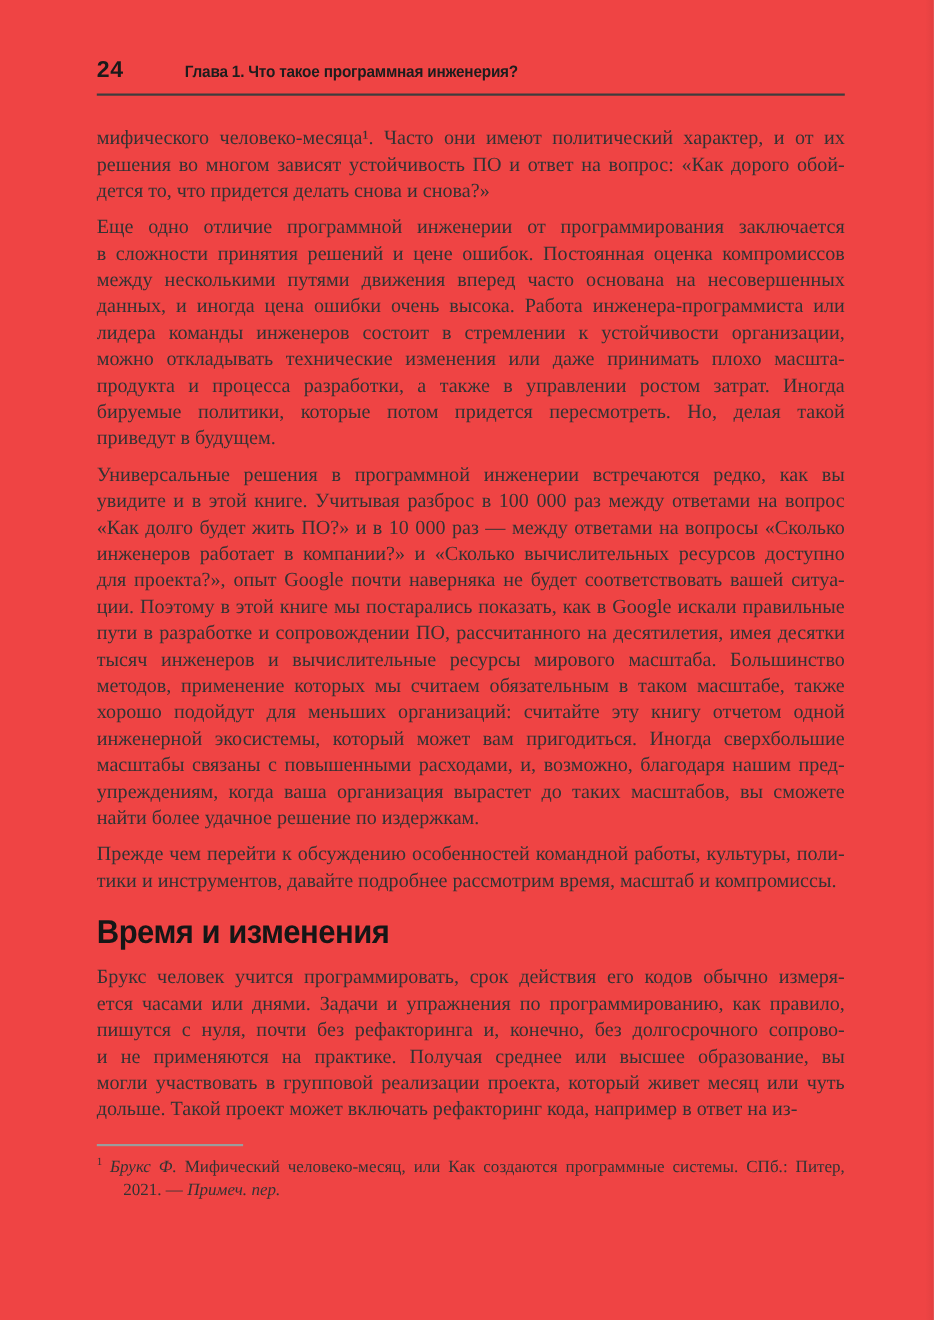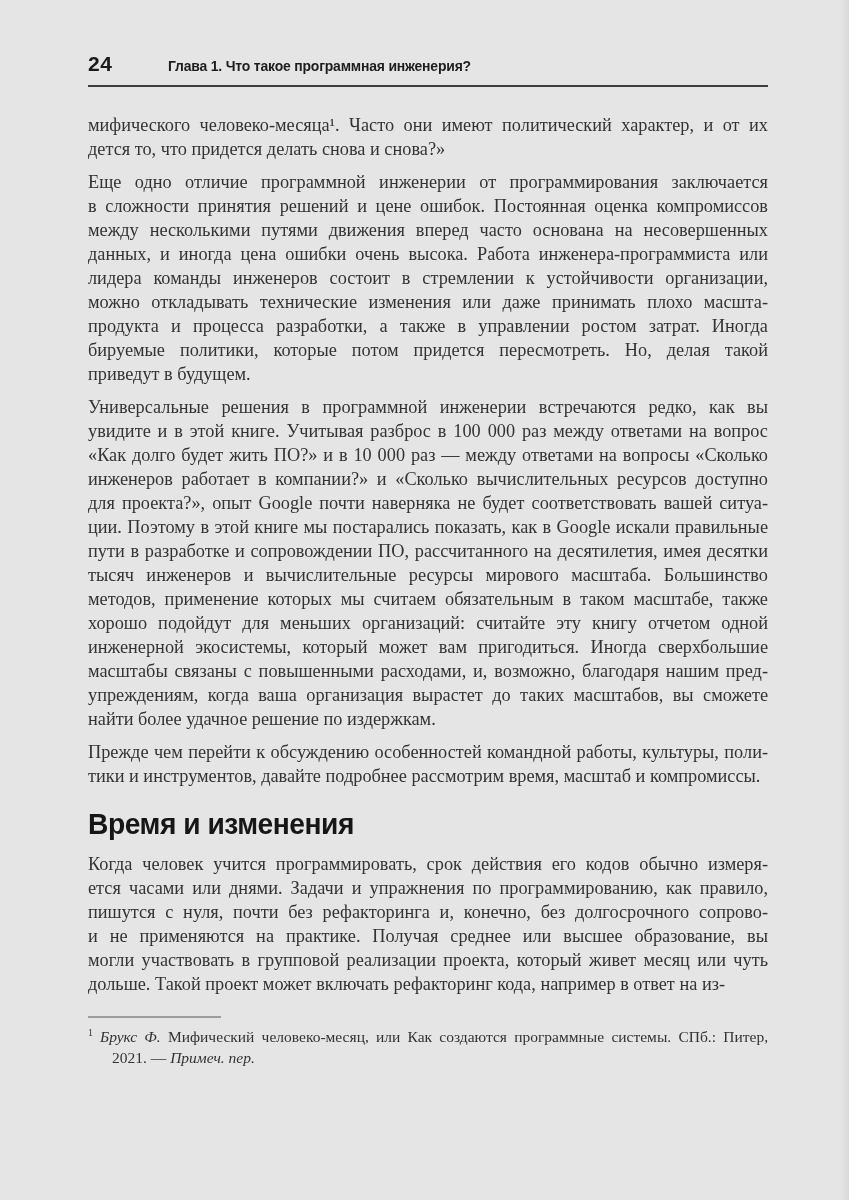--- a/index.html
+++ b/index.html
@@ -4,21 +4,21 @@
 <style>
   html, body {
     margin: 0;
     padding: 0;
     background: #ffffff;
   }
   .page {
     position: relative;
     width: 849px;
     height: 1200px;
-    background: #e5e5e5;
+    background: #ef4444;
     overflow: hidden;
     font-family: "Liberation Serif", serif;
     color: #333333;
     box-sizing: border-box;
   }
   
   .edge-shade {
     position: absolute;
     top: 0; right: 0;
     width: 8px; height: 100%;
@@ -125,20 +125,21 @@
 
     <div class="running-header">
       <span class="page-number">24</span>
       <span class="running-title">Глава 1. Что такое программная инженерия?</span>
     </div>
     <hr class="header-rule">
 
     <div class="content">
         <div class="paragraph">
           <div class="line">мифического человеко-месяца¹. Часто они имеют политический характер, и от их</div>
+          <div class="line">решения во многом зависят устойчивость ПО и ответ на вопрос: «Как дорого обой-</div>
           <div class="line last">дется то, что придется делать снова и снова?»</div>
         </div>
         <div class="paragraph">
           <div class="line">Еще одно отличие программной инженерии от программирования заключается</div>
           <div class="line">в сложности принятия решений и цене ошибок. Постоянная оценка компромиссов</div>
           <div class="line">между несколькими путями движения вперед часто основана на несовершенных</div>
           <div class="line">данных, и иногда цена ошибки очень высока. Работа инженера-программиста или</div>
           <div class="line">лидера команды инженеров состоит в стремлении к устойчивости организации,</div>
           <div class="line">можно откладывать технические изменения или даже принимать плохо масшта-</div>
           <div class="line">продукта и процесса разработки, а также в управлении ростом затрат. Иногда</div>
@@ -160,21 +161,21 @@
           <div class="line">масштабы связаны с повышенными расходами, и, возможно, благодаря нашим пред-</div>
           <div class="line">упреждениям, когда ваша организация вырастет до таких масштабов, вы сможете</div>
           <div class="line last">найти более удачное решение по издержкам.</div>
         </div>
         <div class="paragraph">
           <div class="line">Прежде чем перейти к обсуждению особенностей командной работы, культуры, поли-</div>
           <div class="line last">тики и инструментов, давайте подробнее рассмотрим время, масштаб и компромиссы.</div>
         </div>
         <h2 class="section-heading"><span>Время и изменения</span></h2>
         <div class="paragraph">
-          <div class="line">Когда человек учится программировать, срок действия его кодов обычно измеря-</div>
+          <div class="line">Брукс человек учится программировать, срок действия его кодов обычно измеря-</div>
           <div class="line">ется часами или днями. Задачи и упражнения по программированию, как правило,</div>
           <div class="line">пишутся с нуля, почти без рефакторинга и, конечно, без долгосрочного сопрово-</div>
           <div class="line">и не применяются на практике. Получая среднее или высшее образование, вы</div>
           <div class="line">могли участвовать в групповой реализации проекта, который живет месяц или чуть</div>
           <div class="line last">дольше. Такой проект может включать рефакторинг кода, например в ответ на из-</div>
         </div>
       </div>
 
     <div class="footnote">
       <hr class="footnote-rule">

